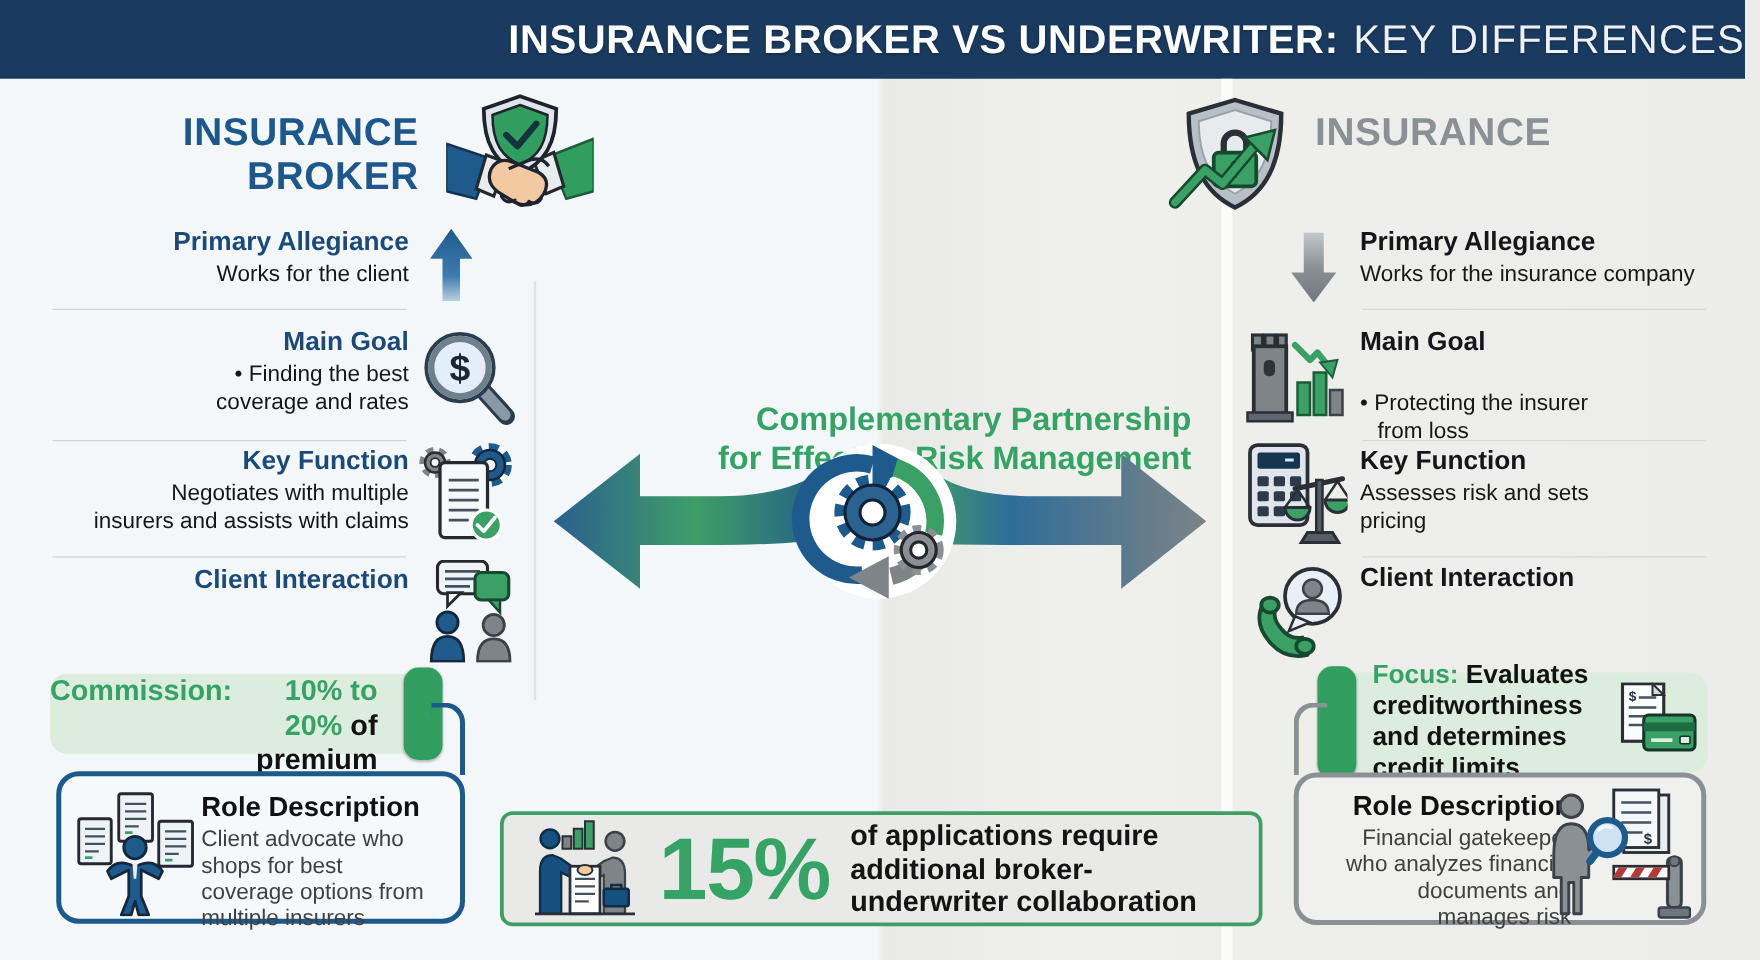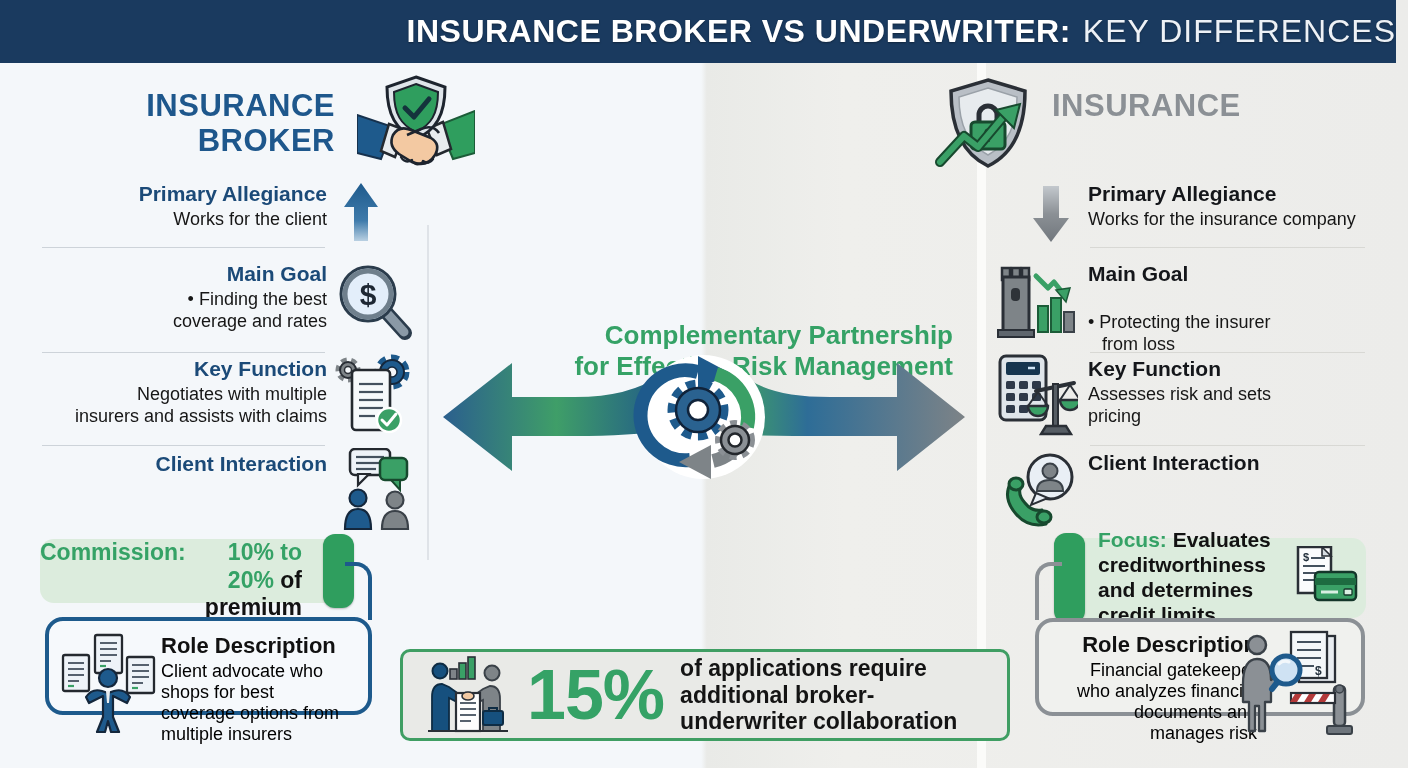--- a/index.html
+++ b/index.html
@@ -54,26 +54,26 @@
     padding-left:40px; padding-right:78px; font-size:21px; font-weight:800; line-height:1.18; }
   .grn { color:#35a266; }
   .ink { color:#121212; }
   .focus-icon { position:absolute; right:8px; top:8px; }
 
   
   .connector { position:absolute; width:27px; height:58px; }
   .connector.l { left:345px; top:562px; border-top:4px solid #1d5a8c; border-right:4px solid #1d5a8c; border-top-right-radius:16px; }
   .connector.r { left:1035px; top:562px; border-top:4px solid #8b9095; border-left:4px solid #8b9095; border-top-left-radius:16px; }
 
-  .role-box { position:absolute; top:617px; height:98px; border-radius:18px; }
+  .role-box { position:absolute; top:617px; height:122px; border-radius:18px; }
   .role-box.l { left:45px; width:327px; border:4px solid #1d5a8c; background:#f6f9fc; }
   .role-box.r { left:1035px; top:618px; width:330px; border:4px solid #8b9095; background:#f0f1ee; }
   .role-text { position:absolute; }
   .role-text .rh { font-size:22px; font-weight:800; color:#111; margin-bottom:2px; }
-  .role-text .rb { font-size:18px; color:#000000; line-height:1.16; }
+  .role-text .rb { font-size:18px; color:#404040; line-height:1.16; }
   .role-box.l .role-text { left:112px; top:12px; width:200px; text-align:left; }
   .role-box.r .role-text { left:16px; top:10px; width:202px; text-align:right; }
   .role-icon { position:absolute; }
   .role-box.l .role-icon { left:12px; top:12px; }
   .role-box.r .role-icon { right:8px; top:8px; }
 
   
   .center-heading { position:absolute; left:453px; top:290px; width:500px; text-align:right;
     color:#35a266; font-size:26px; font-weight:800; line-height:1.2;margin-top:30px; }
   .arrows { position:absolute; left:430px; top:350px; }

